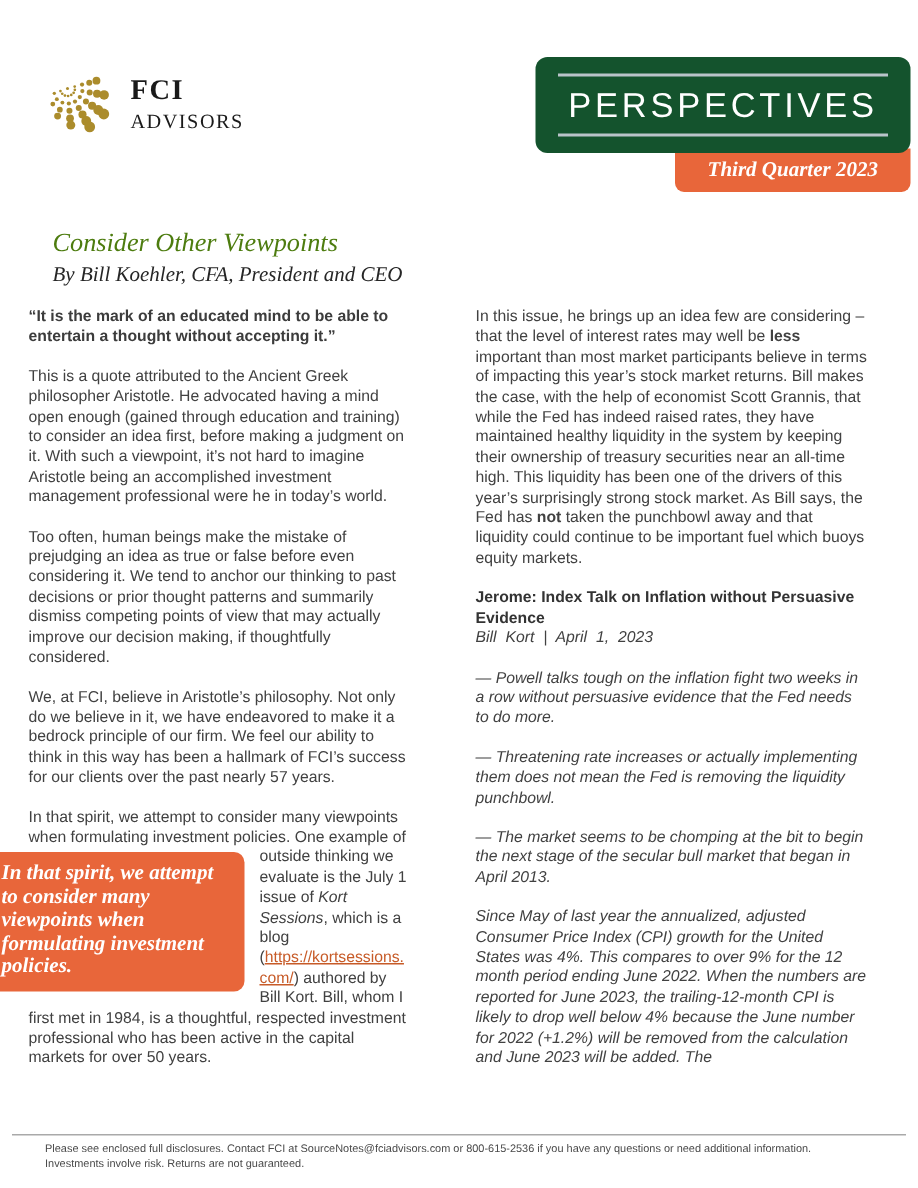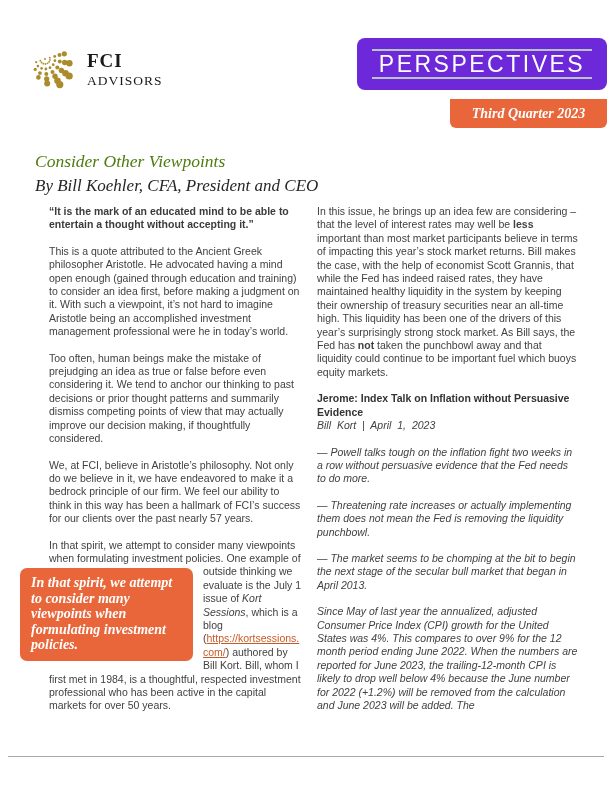--- a/index.html
+++ b/index.html
@@ -6,42 +6,42 @@
   .page{position:relative;width:612px;height:792px;margin:0 auto;background:#ffffff;
         font-family:"Liberation Sans",sans-serif;color:#414141;overflow:hidden;}
 
   
   .logo{position:absolute;left:33px;top:47px;display:flex;align-items:flex-start;}
   .logo svg{display:block;}
   .logo-text{margin-left:10px;font-family:"Liberation Serif",serif;color:#1a1a1a;margin-top:2px;}
   .logo-fci{font-size:19px;font-weight:700;line-height:24px;letter-spacing:1px;}
   .logo-advisors{font-size:13.5px;line-height:15px;letter-spacing:1px;}
 
-  .persp-banner{position:absolute;left:357px;top:38px;right:5px;height:52px;
-                background:#6d28d9;border-radius:8px;z-index:2;}
+  .persp-banner{position:absolute;left:357px;top:38px;right:5px;height:64px;
+                background:#14532d;border-radius:8px;z-index:2;}
   .persp-inner{position:absolute;left:15px;right:15px;top:11px;bottom:11px;
                border-top:2px solid #b9c4c9;border-bottom:2px solid #b9c4c9;
                display:flex;align-items:center;justify-content:center;}
   .persp-text{color:#ffffff;font-size:23px;letter-spacing:2.5px;font-weight:400;}
 
   .issue-badge{position:absolute;left:450px;right:5px;top:99px;height:29px;
                background:#e8663a;border-radius:0 0 6px 6px;z-index:1;
                display:flex;align-items:center;justify-content:center;
                color:#ffffff;font-family:"Liberation Serif",serif;
                font-style:italic;font-weight:700;font-size:14px;}
 
   
   .title{position:absolute;left:35px;top:151px;font-family:"Liberation Serif",serif;
          font-style:italic;font-size:17.5px;color:#4d7c0f;}
   .byline{position:absolute;left:35px;top:176px;font-family:"Liberation Serif",serif;
-          font-style:italic;font-size:17px;color:#262626;}
+          font-style:italic;font-size:14px;color:#262626;}
 
   
   .col{position:absolute;top:205px;font-size:10.5px;line-height:13.4px;}
-  .col-left{left:49px;width:253px;}
+  .col-left{left:19px;width:253px;}
   .col-right{left:317px;width:262px;}
   .col p{margin:0 0 13px 0;overflow-wrap:break-word;}
   .lead-quote{font-weight:700;color:#3c3c3c;}
   .sec-heading{font-weight:700;color:#333333;margin:0 0 0 0 !important;}
   .sec-sub{font-style:italic;margin:0 0 13px 0 !important;word-spacing:3px;}
   .blog-quote{font-style:italic;}
   .link{color:#c75b28;text-decoration:underline;cursor:pointer;}
 
   .pullquote{float:left;display:block;width:152px;margin:3px 10px 5px -29px;
              padding:7px 10px 8px 11px;background:#e8663a;border-radius:7px;
@@ -128,14 +128,18 @@
     <p><span>In this issue, he brings up an idea few are considering – that the level of interest rates may well be </span><b>less</b><span> important than most market participants believe in terms of impacting this year’s stock market returns. Bill makes the case, with the help of economist Scott Grannis, that while the Fed has indeed raised rates, they have maintained healthy liquidity in the system by keeping their ownership of treasury securities near an all-time high. This liquidity has been one of the drivers of this year’s surprisingly strong stock market. As Bill says, the Fed has </span><b>not</b><span> taken the punchbowl away and that liquidity could continue to be important fuel which buoys equity markets.</span></p>
     <p class="sec-heading">Jerome: Index Talk on Inflation without Persuasive Evidence</p>
     <p class="sec-sub">Bill Kort | April 1, 2023</p>
     <p class="blog-quote">— Powell talks tough on the inflation fight two weeks in a row without persuasive evidence that the Fed needs to do more.</p>
     <p class="blog-quote">— Threatening rate increases or actually implementing them does not mean the Fed is removing the liquidity punchbowl.</p>
     <p class="blog-quote">— The market seems to be chomping at the bit to begin the next stage of the secular bull market that began in April 2013.</p>
     <p class="blog-quote">Since May of last year the annualized, adjusted Consumer Price Index (CPI) growth for the United States was 4%. This compares to over 9% for the 12 month period ending June 2022. When the numbers are reported for June 2023, the trailing-12-month CPI is likely to drop well below 4% because the June number for 2022 (+1.2%) will be removed from the calculation and June 2023 will be added. The</p>
   </div>
 
   <div class="footer-rule"></div>
+  <div class="footer-text">
+    <div>Please see enclosed full disclosures. Contact FCI at SourceNotes@fciadvisors.com or 800-615-2536 if you have any questions or need additional information.</div>
+    <div>Investments involve risk. Returns are not guaranteed.</div>
+  </div>
 
 </div>
 
 </body></html>

